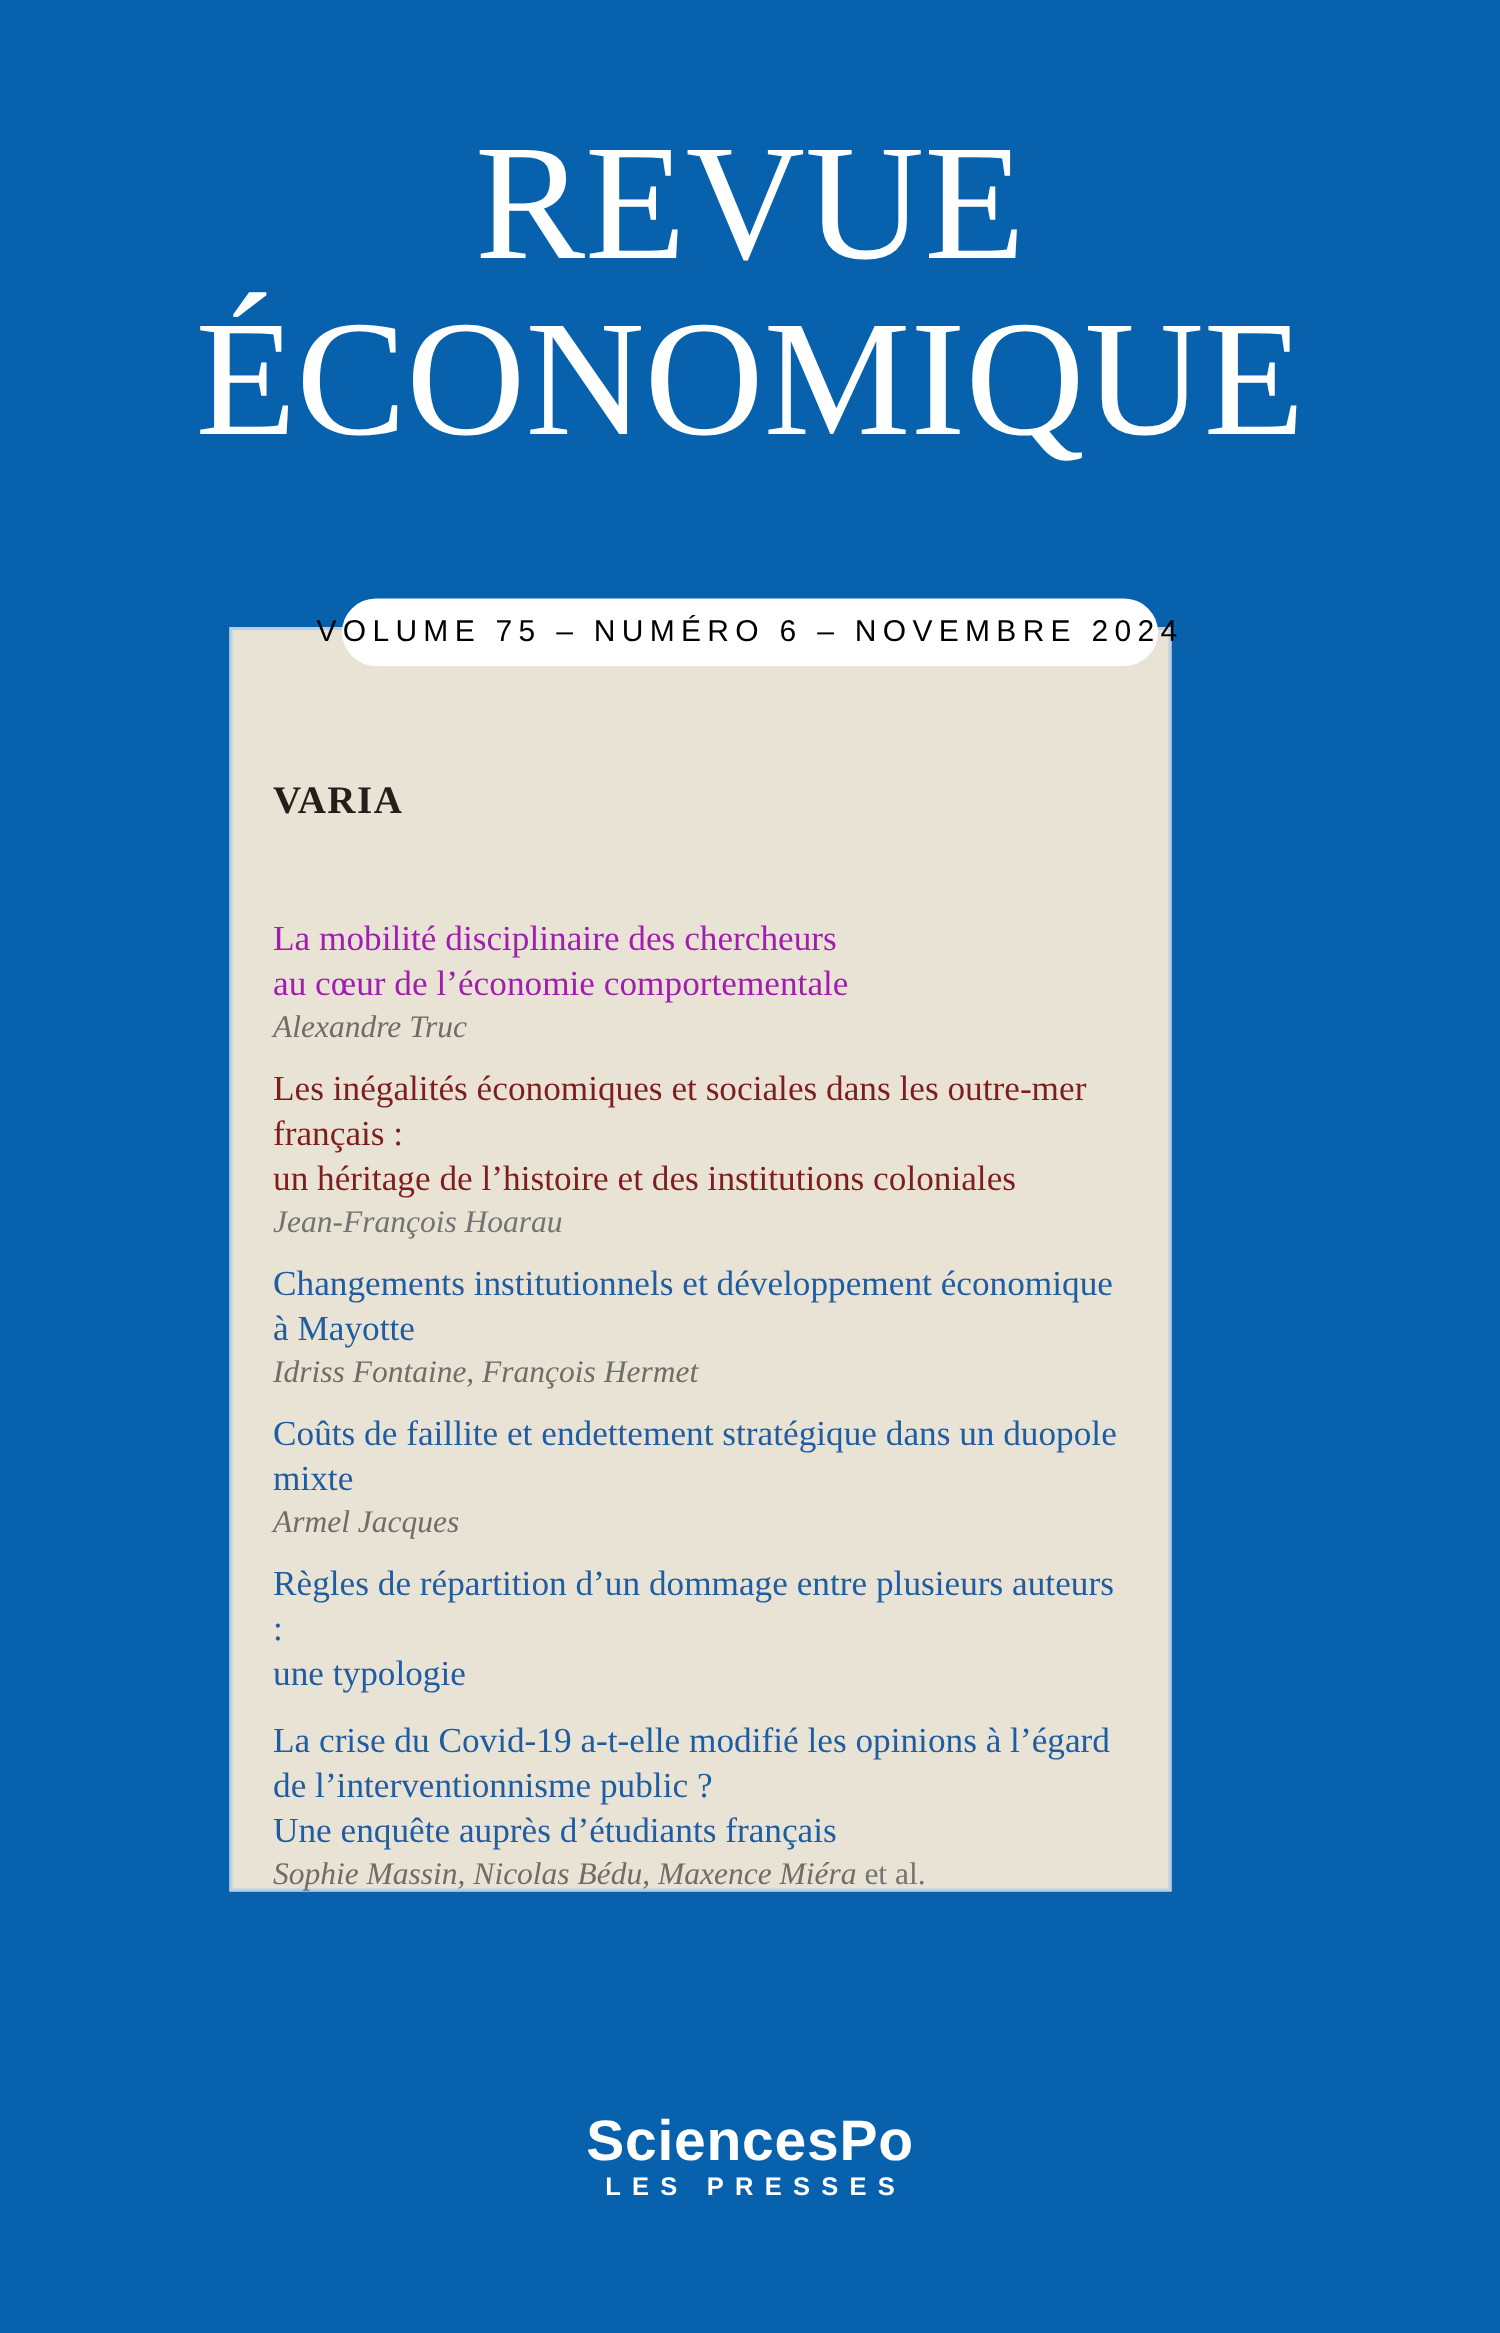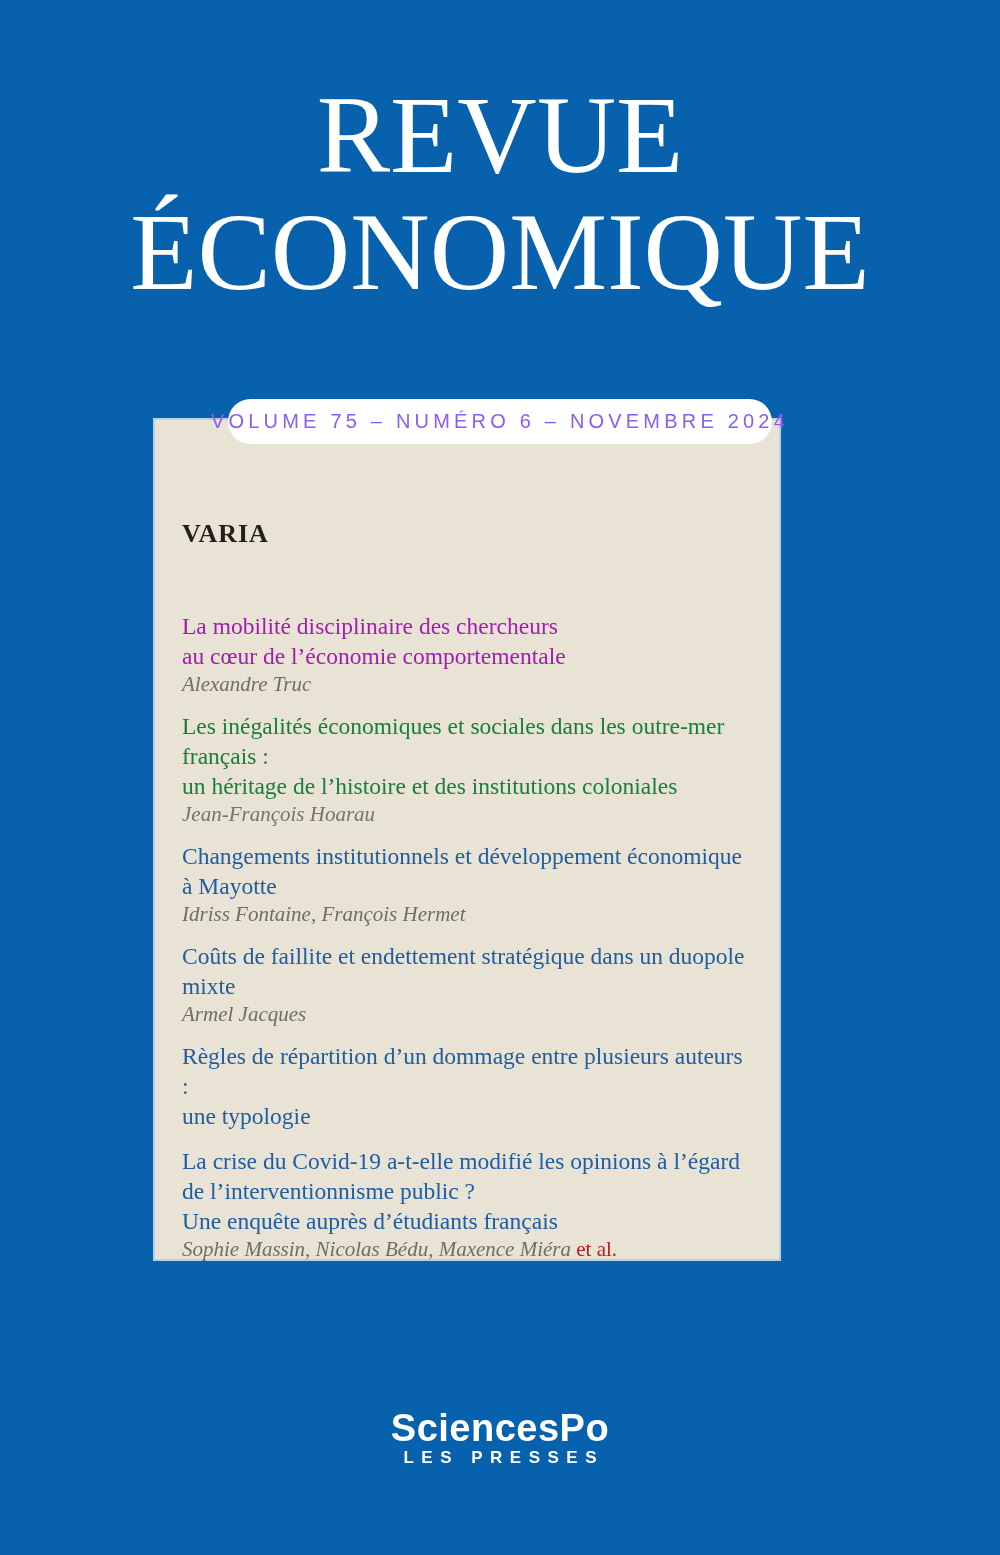--- a/index.html
+++ b/index.html
@@ -47,21 +47,21 @@
     border-radius: 24px;
     display: flex;
     align-items: center;
     justify-content: center;
     z-index: 2;
   }
   .issue-pill span {
     font-family: "Liberation Sans", sans-serif;
     font-size: 20px;
     letter-spacing: 4.2px;
-    color: #8b5cf6;
+    color: #000000;
     white-space: nowrap;
   }
   
   .panel {
     position: absolute;
     top: 418px;
     left: 153px;
     width: 628px;
     height: 843px;
     box-sizing: border-box;
@@ -98,21 +98,21 @@
     font-family: "Liberation Serif", serif;
     font-size: 21px;
     line-height: 23px;
     color: #6f6d67;
   }
   .article-authors .names {
     font-style: italic;
   }
   .article-authors .suffix {
     font-style: normal;
-    color: #b91c1c;
+    color: #737373;
     margin-top: 47px;
   }
   
   .publisher {
     position: absolute;
     top: 1407px;
     left: 0;
     width: 100%;
     text-align: center;
     color: #ffffff;
@@ -151,21 +151,21 @@
   <div class="panel" style="background: rgb(233, 227, 214); border-color: rgb(183, 208, 230);">
     <div class="panel-content">
       <div class="section-heading">VARIA</div>
       <div class="article-list">
   <div class="article">
     <p class="article-title" style="color: #a21caf;">La mobilité disciplinaire des chercheurs<br>au cœur de l’économie comportementale</p>
     <p class="article-authors"><span class="names" style="color: rgb(111, 109, 103);">Alexandre Truc</span><span class="suffix"></span></p>
   </div>
 
   <div class="article">
-    <p class="article-title" style="color: #15803d;">Les inégalités économiques et sociales dans les outre-mer français :<br>un héritage de l’histoire et des institutions coloniales</p>
+    <p class="article-title" style="color: #7f1d1d;">Les inégalités économiques et sociales dans les outre-mer français :<br>un héritage de l’histoire et des institutions coloniales</p>
     <p class="article-authors"><span class="names" style="color: #737373;">Jean-François Hoarau</span><span class="suffix"></span></p>
   </div>
 
   <div class="article">
     <p class="article-title" style="color: rgb(30, 93, 161);">Changements institutionnels et développement économique à Mayotte</p>
     <p class="article-authors"><span class="names" style="color: rgb(111, 109, 103);">Idriss Fontaine, François Hermet</span><span class="suffix"></span></p>
   </div>
 
   <div class="article">
     <p class="article-title" style="color: rgb(30, 93, 161);">Coûts de faillite et endettement stratégique dans un duopole mixte</p>

